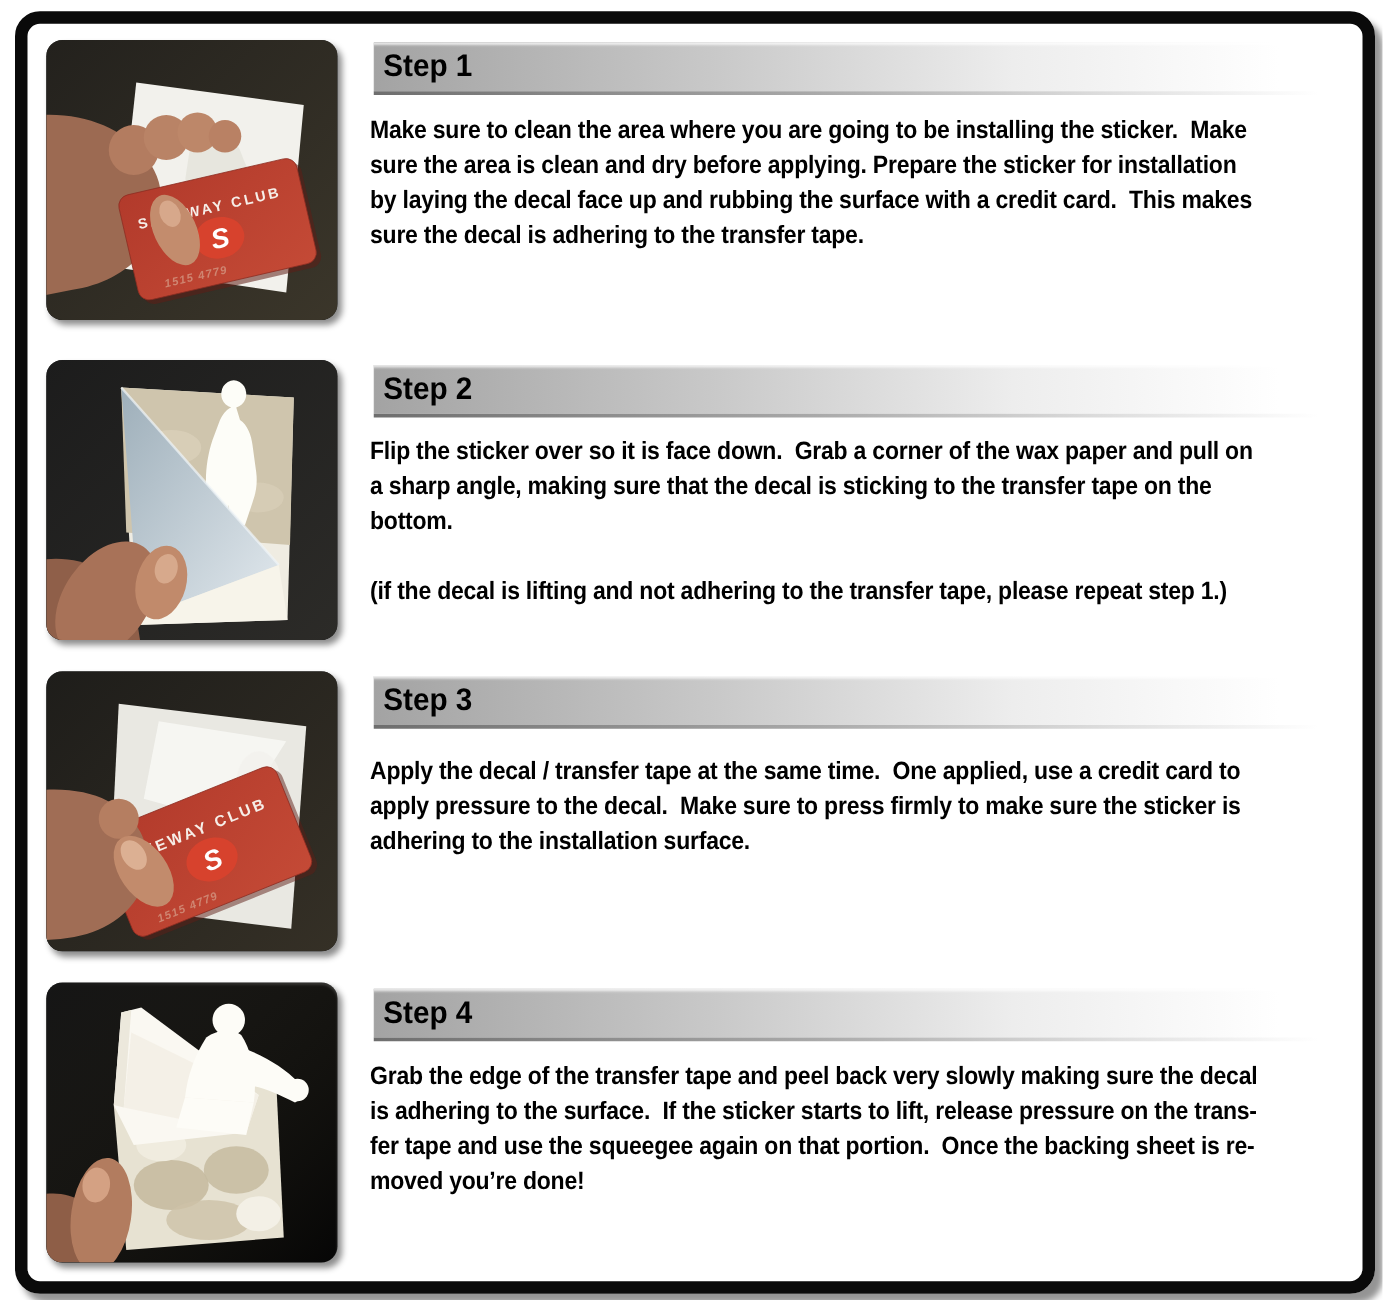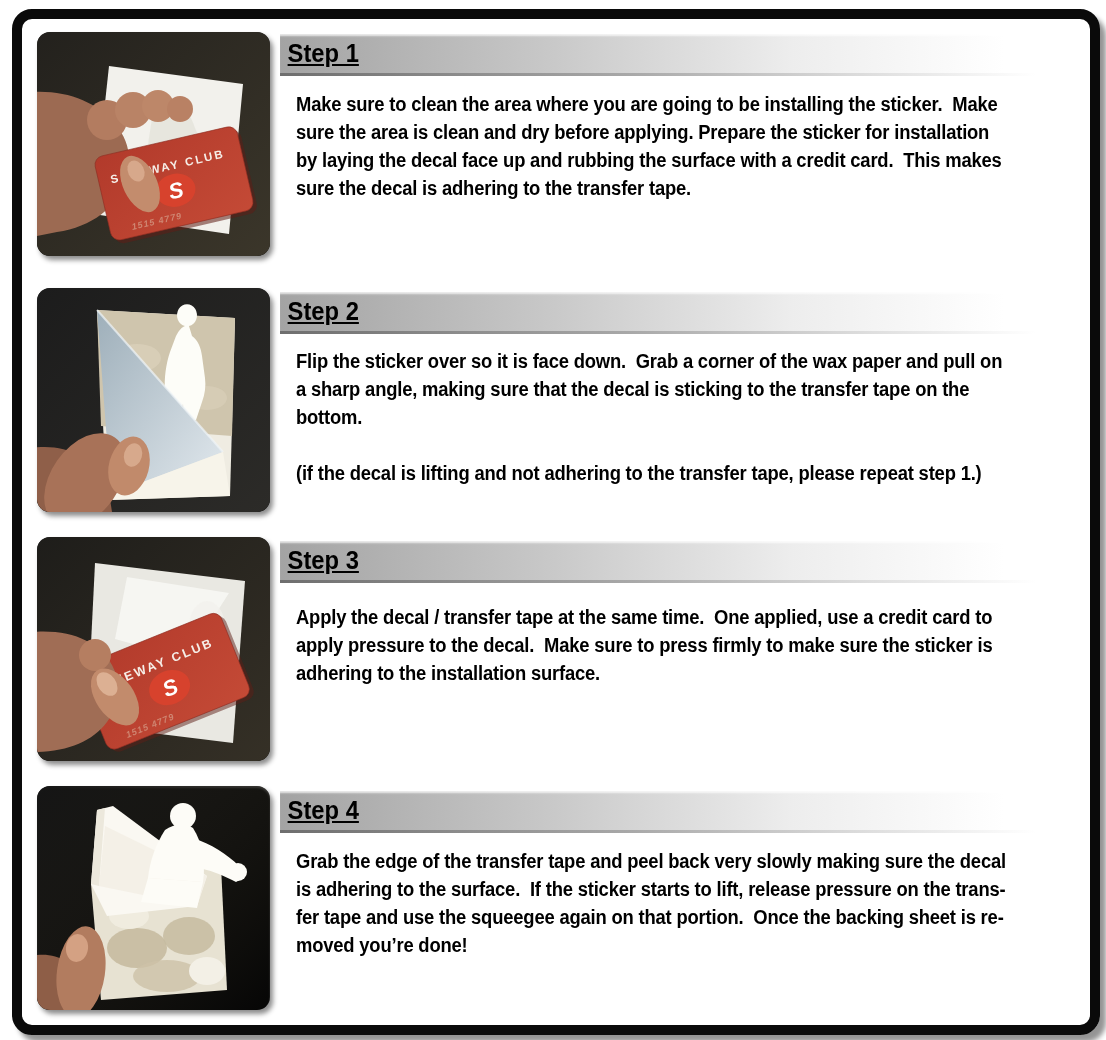--- a/index.html
+++ b/index.html
@@ -12,23 +12,23 @@
       box-shadow:6px 7px 5px rgba(0,0,0,.42);pointer-events:none;}
 
   
   .photo{position:absolute;left:37px;width:233px;height:224px;background:#050505;
       border-radius:13px;padding:0;box-shadow:3px 4px 5px rgba(0,0,0,.45),
       inset 0 2px 2px rgba(255,255,255,.28);overflow:hidden;}
   .photo svg{display:block;width:233px;height:224px;border-radius:11px;}
   .p1{top:32px}.p2{top:288px}.p3{top:537px}.p4{top:786px}
 
   
-  .header-bar{position:absolute;left:280px;width:787px;height:39px;
+  .header-bar{position:absolute;left:299px;width:787px;height:39px;
       background:linear-gradient(to right,#a3a3a3 0%,#c9c9c9 35%,#ededed 65%,#fff 92%);
-      box-shadow:inset 0 3px 2px -1px rgba(255,255,255,.75);text-decoration:underline;}
+      box-shadow:inset 0 3px 2px -1px rgba(255,255,255,.75);}
   .header-bar::after{content:"";position:absolute;left:0;right:0;bottom:-3px;height:3px;
       background:linear-gradient(to right,#6e6e6e 0%,#a9a9a9 45%,#dedede 75%,rgba(255,255,255,0) 96%);}
   .header-bar h2{margin:0;padding:0 0 0 8px;font-size:25px;line-height:39px;
       font-weight:bold;color:#000;letter-spacing:0;
       transform:scaleX(.95);transform-origin:0 50%;}
   .h1{top:34px}.h2{top:292px}.h3{top:541px}.h4{top:791px}
 
   
   .step-text{position:absolute;left:296px;width:880px;color:#000;
       font-size:20px;line-height:28px;font-weight:bold;white-space:pre;

